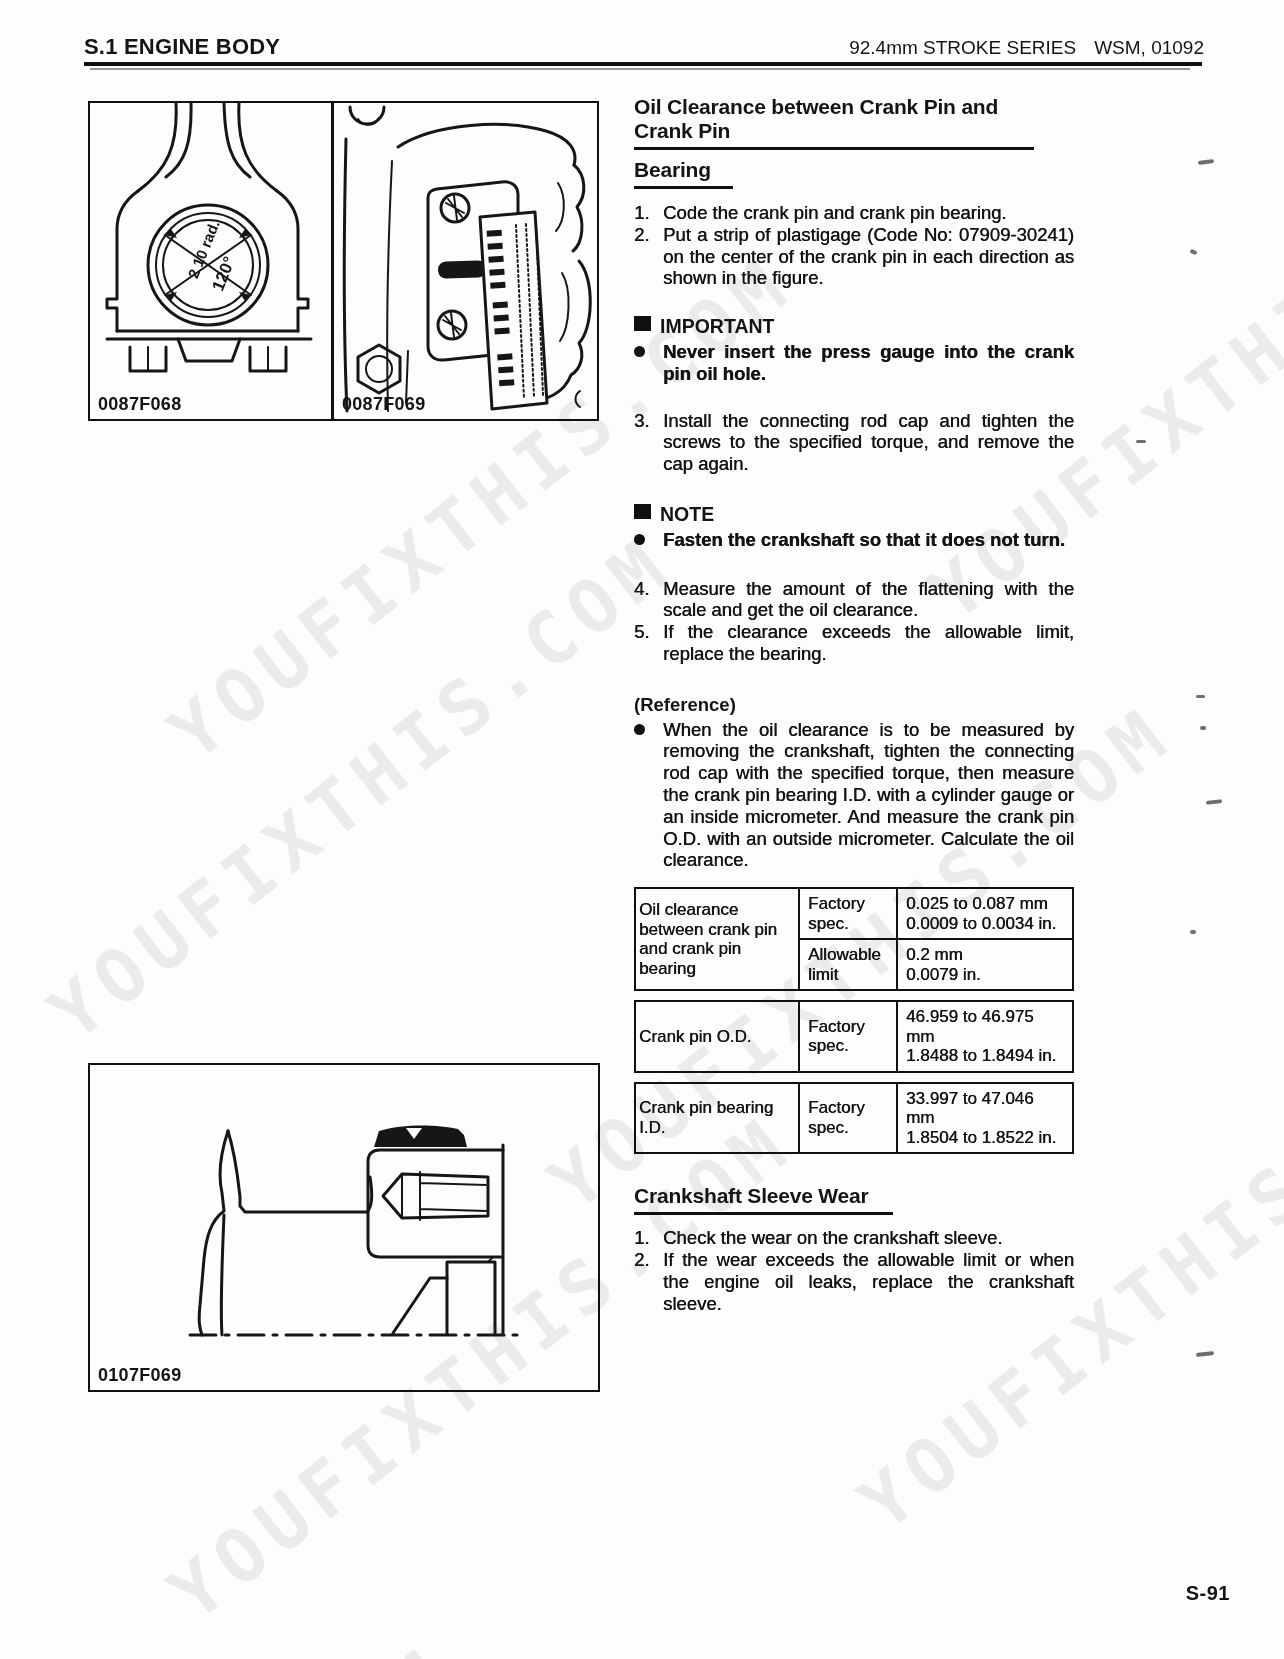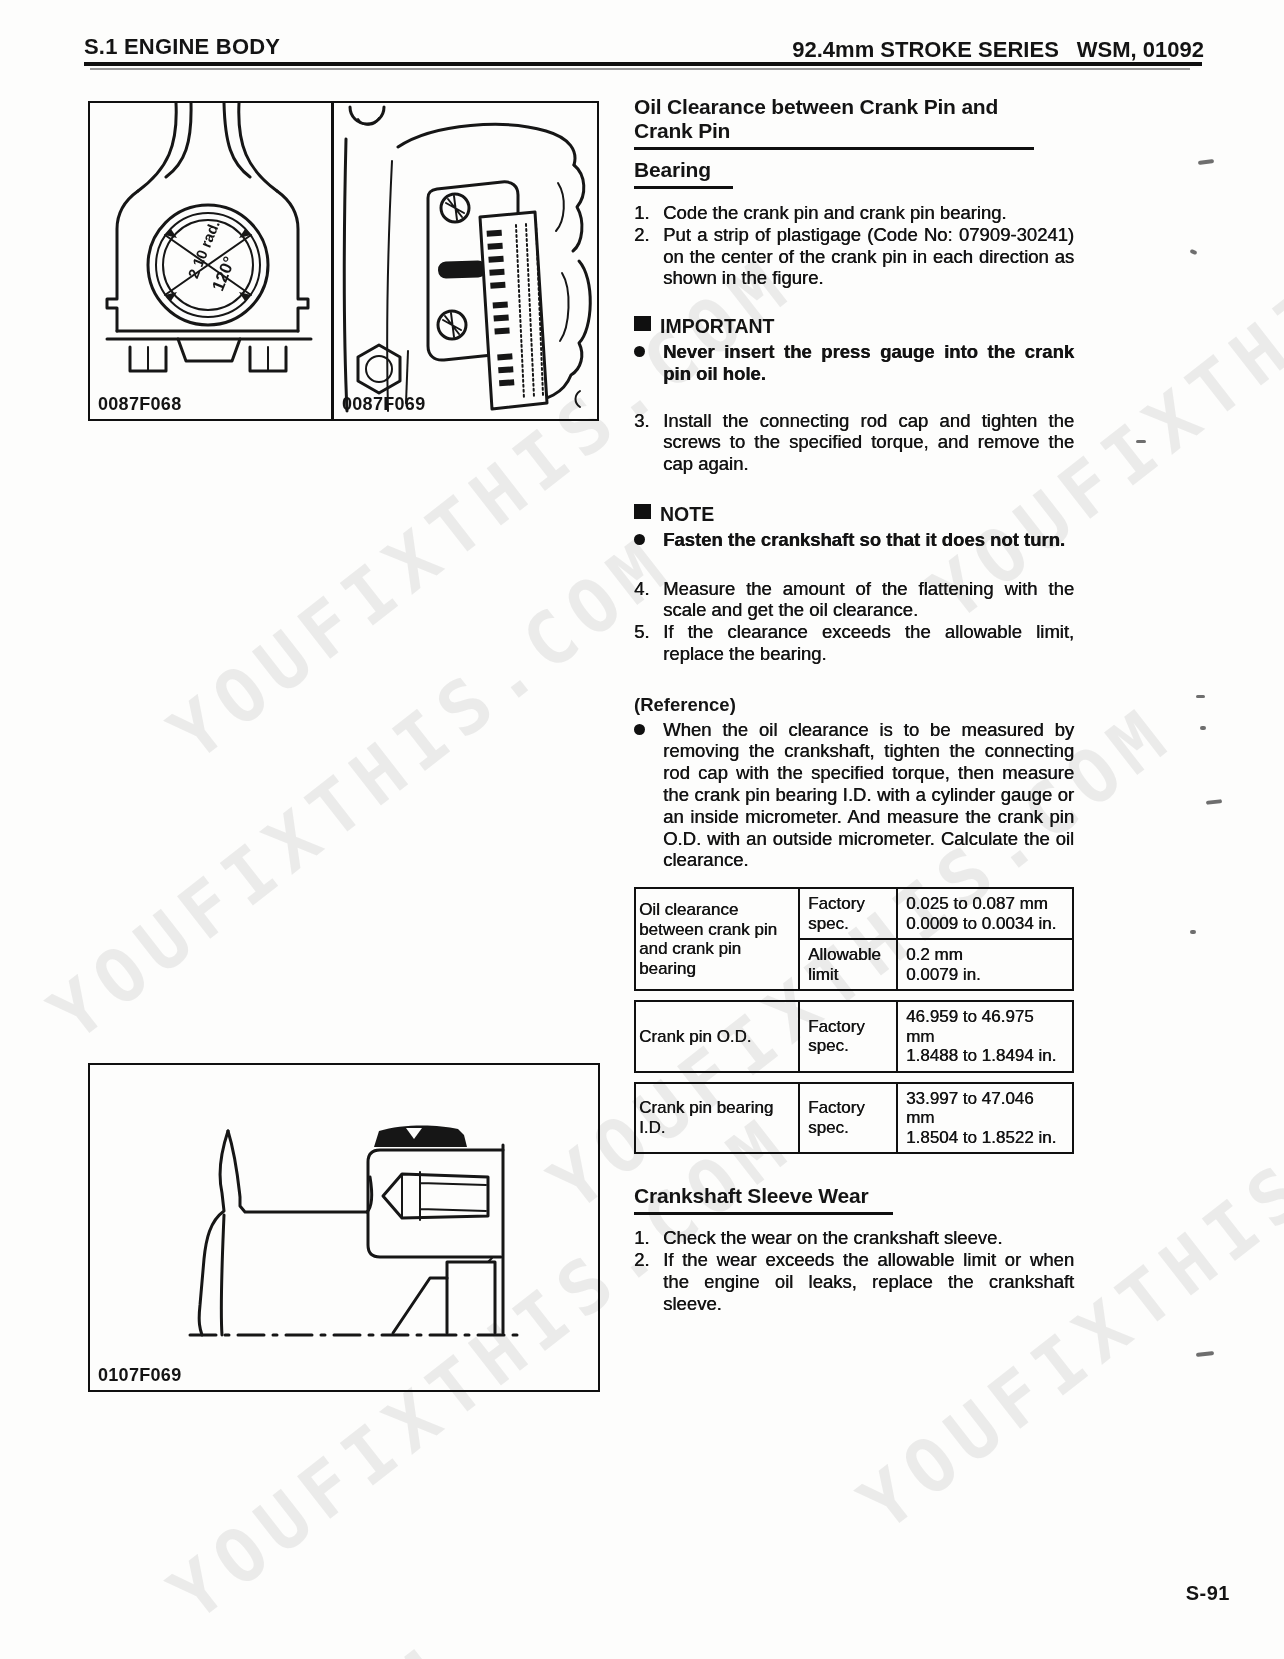--- a/index.html
+++ b/index.html
@@ -11,21 +11,21 @@
   
   .wm{
     position:absolute; font-weight:bold; font-size:74px; letter-spacing:10px;
     white-space:nowrap; color:#1a1a1a; opacity:0.075;
     transform:rotate(-38deg); transform-origin:0 50%; pointer-events:none;
     font-family:"DejaVu Sans Mono","Liberation Mono",monospace;
   }
   
   .header{position:absolute; left:84px; top:34px; width:1120px;}
   .header .hl{font-size:22px; font-weight:bold; letter-spacing:0.2px;}
-  .header .hr{position:absolute; right:0; top:3px; font-size:22px; font-weight:bold;}
+  .header .hr{position:absolute; right:0; top:3px; font-size:19px; font-weight:normal;}
   .header .hr .gap{display:inline-block; width:18px;}
   .hrule{position:absolute; left:84px; top:62px; width:1118px; height:4px; background:#101010;}
   .hrule2{position:absolute; left:90px; top:68px; width:1100px; height:1.5px; background:#555; opacity:.6;}
   
   .figbox{position:absolute; border:2.5px solid #101010; background:transparent;}
   .figbox .figcode{
     position:absolute; left:8px; bottom:4px; font-size:18px; font-weight:bold; letter-spacing:0.3px;
   }
   .fig1{left:88px;  top:101px;  width:241px; height:316px;}
   .fig2{left:332px; top:101px;  width:263px; height:316px;}

